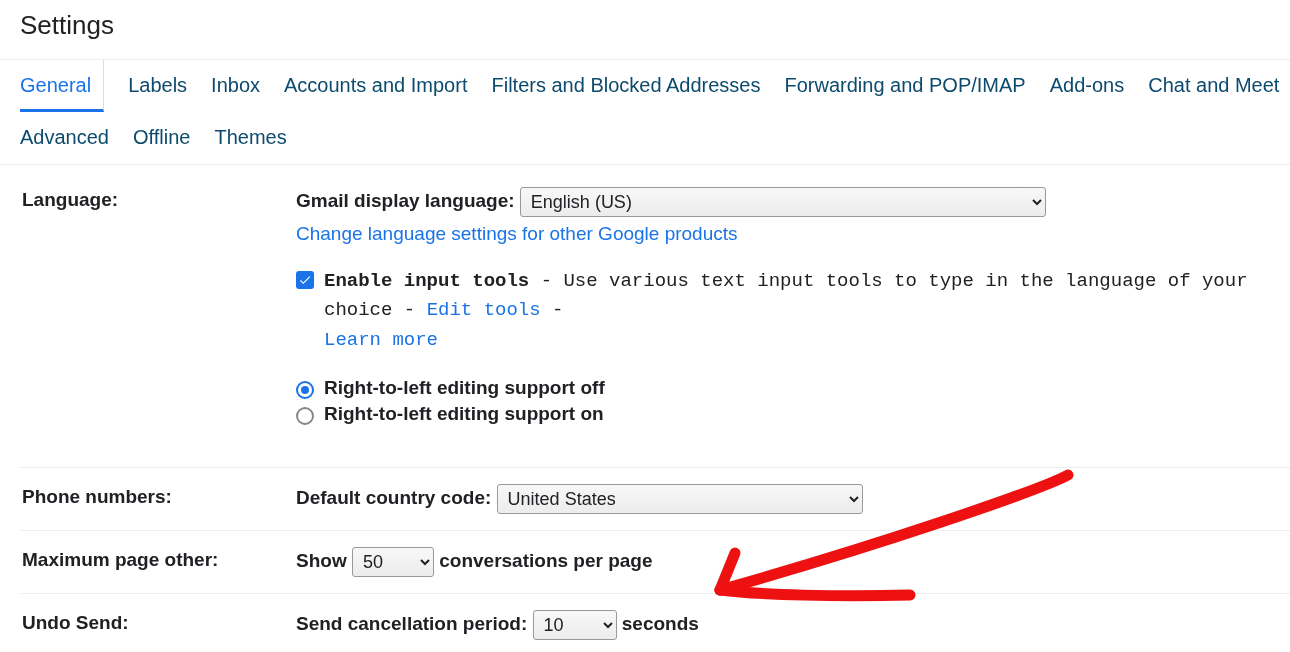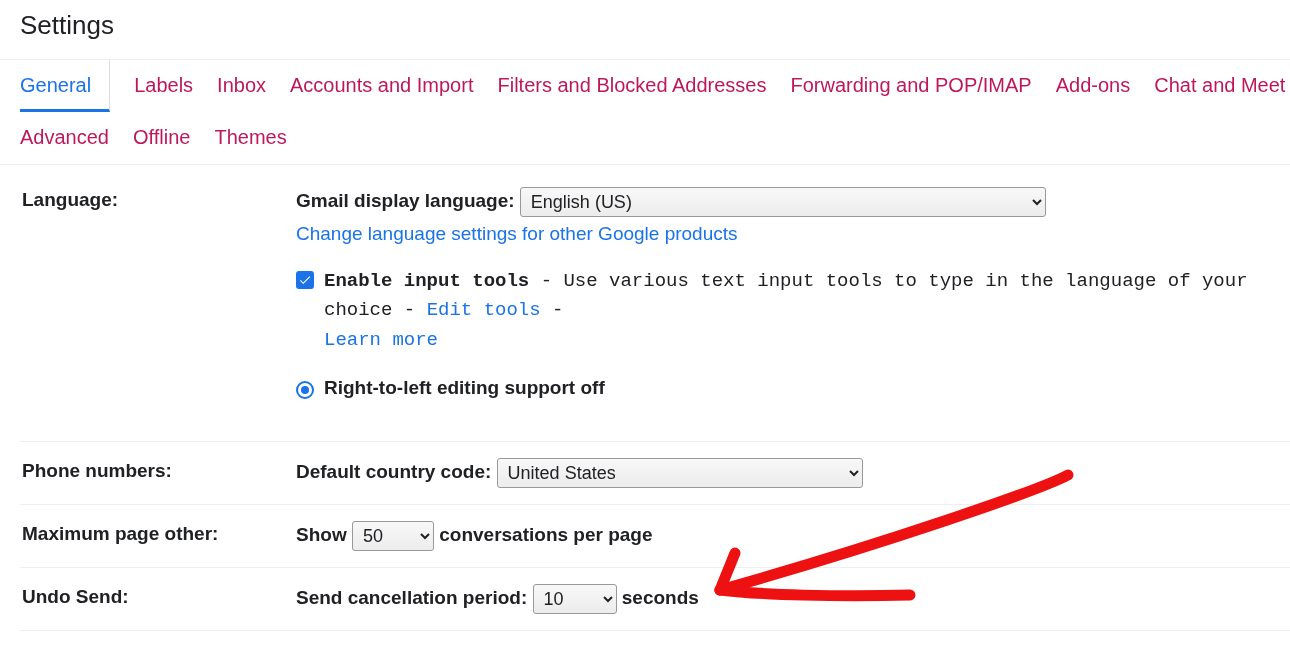--- a/index.html
+++ b/index.html
@@ -34,29 +34,29 @@
     }
     .tabs {
       display: flex;
       flex-wrap: wrap;
       gap: 24px;
       row-gap: 0;
       font-size: 20px;
     }
     .tab {
       padding: 14px 0 12px 0;
-      color: #be185d;
+      color: #0c4a6e;
       cursor: pointer;
       white-space: nowrap;
       border-bottom: 3px solid transparent;
     }
     .tab.active {
       color: #1a73e8;
       border-bottom: 3px solid #1a73e8;
-      padding-right: 18px;
+      padding-right: 12px;
       border-right: 1px solid #ddd;
     }
     .row {
       display: flex;
       border-bottom: 1px solid #eee;
       padding: 16px 0 16px 0;
       margin-left: 0;
       padding-left: 2px;
     }
     .row.first {
@@ -199,20 +199,24 @@
         <div style="flex:1;font-family:Liberation Mono, monospace;">
           <span class="bold">Enable input tools</span><span> - Use various text input tools to type in the language of your choice - </span><a class="link">Edit tools</a><span> - </span><br><a class="link">Learn more</a>
         </div>
       </div>
 
       <div class="radio-group">
         <div class="radio-line">
           <span class="radio checked"></span>
           <span class="bold">Right-to-left editing support off</span>
         </div>
+        <div class="radio-line">
+          <span class="radio"></span>
+          <span class="bold">Right-to-left editing support on</span>
+        </div>
       </div>
     </div>
   </div>
 
   <div class="row">
     <div class="label-col">Phone numbers:</div>
     <div class="value-col">
       <span class="bold">Default country code:</span>
       <select class="med">
         <option>United States</option>

